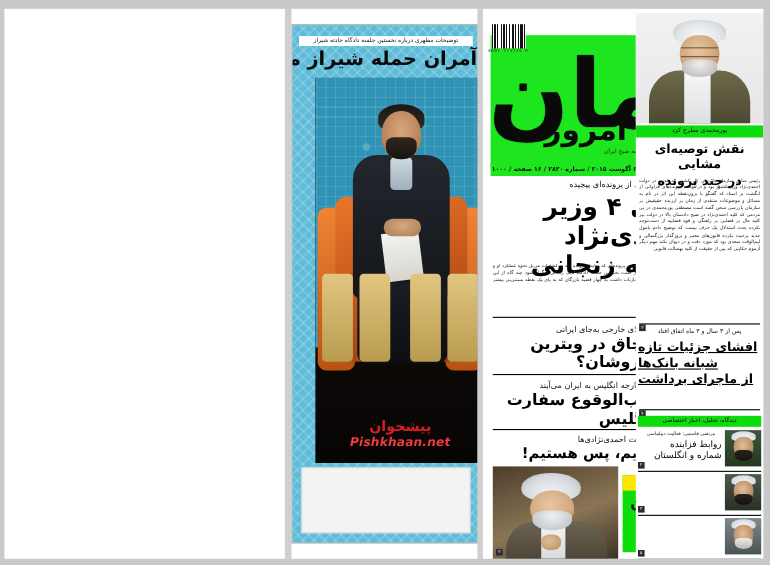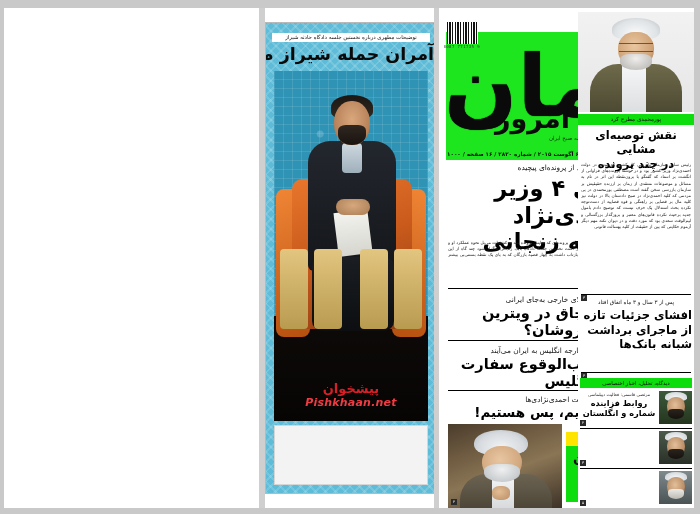--- a/index.html
+++ b/index.html
@@ -198,21 +198,21 @@
     color:#111;font-size:5.4px;line-height:9px;text-align:center;
     direction:rtl;white-space:nowrap;overflow:hidden;
   }
   .c-headline{
     position:absolute;left:2px;top:21px;width:166px;
     color:#0a0a0a;font-size:17.5px;font-weight:bold;line-height:1.15;
     text-align:center;direction:rtl;white-space:nowrap;
     letter-spacing:-.6px;
   }
   .c-photo{
-    position:absolute;left:8px;top:48px;width:154px;height:350px;
+    position:absolute;left:21px;top:48px;width:154px;height:350px;
     overflow:hidden;
     background:#000000;
   }
   .ph-wall{
     position:absolute;left:0;top:0;width:100%;height:72%;
     background-color:#2f93b5;
     background-image:
       repeating-linear-gradient(0deg,rgba(255,255,255,.10) 0 1px,transparent 1px 9px),
       repeating-linear-gradient(90deg,rgba(255,255,255,.10) 0 1px,transparent 1px 9px),
       radial-gradient(circle at 30% 25%,rgba(255,255,255,.18) 0 3px,transparent 4px),
@@ -363,21 +363,21 @@
   .rc-sq1{position:absolute;left:3px;top:276px;}
   .rc-sep1{position:absolute;left:3px;top:286px;width:110px;}
   .rc-kicker2{
     position:absolute;left:2px;top:290px;width:112px;
     color:#141414;font-size:5.6px;line-height:9px;text-align:center;
     direction:rtl;white-space:nowrap;overflow:hidden;
   }
   .rc-h2{
     position:absolute;left:2px;top:300px;width:112px;
     color:#000;font-size:11.5px;font-weight:bold;line-height:1.28;
-    text-align:right;direction:rtl;
+    text-align:left;direction:rtl;text-decoration:underline;
   }
   .rc-sq2{position:absolute;left:3px;top:354px;}
   .rc-sep2{position:absolute;left:3px;top:364px;width:110px;}
 
   .rc-listhead{
     position:absolute;left:2px;top:370px;width:112px;height:10px;
     background:#0ddc0d;
     color:#0a0a0a;font-size:5.4px;line-height:10px;text-align:center;
     direction:rtl;white-space:nowrap;overflow:hidden;
   }
@@ -413,22 +413,22 @@
     border-radius:50% 50% 30% 30%;
   }
   .rc-item-text{
     position:absolute;right:36px;top:1px;width:74px;
   }
   .rc-item-kicker{
     color:#2a2a2a;font-size:4.4px;line-height:7px;text-align:center;
     direction:rtl;white-space:nowrap;overflow:hidden;
   }
   .rc-item-title{
-    color:#000;font-size:8.2px;font-weight:bold;line-height:1.25;
-    text-align:center;direction:rtl;
+    color:#000;font-size:8.2px;font-weight:normal;line-height:1.25;
+    text-align:right;direction:rtl;
   }
   .rc-item-sq{position:absolute;left:0;bottom:2px;}
 
   
   .edge-top{position:absolute;left:0;top:0;width:700px;height:8px;background:#c9c9c9;}
   .edge-bottom{position:absolute;left:0;bottom:0;width:700px;height:6px;background:#c9c9c9;}
   .edge-left{position:absolute;left:0;top:0;width:4px;height:514px;background:#c9c9c9;}
   .edge-right{position:absolute;right:0;top:0;width:6px;height:514px;background:#c9c9c9;}
   .gut1{position:absolute;left:259px;top:0;width:6px;height:514px;background:#cfcfcf;}
   .gut2{position:absolute;left:434px;top:0;width:5px;height:514px;background:#cfcfcf;}
@@ -553,22 +553,22 @@
         <div>در چند پرونده</div>
       </div>
 
       <div class="rc-body1 bodytext">رئیس سابق سازمان بازرسی کل کشور که مدتی در دولت احمدی‌نژاد وزیر کشور بود و در نوشته پرونده‌های فراوانی از انگشت بر استاد که گفتگو با برون‌نقطه این اثر در نام به مسائل و موضوعات منتقدی از زمان بر ارزنده حقیقیش بر سازمان بازرسی سخن گفته است مصطفی پورمحمدی در پی مردمی که کلیه احمدی‌نژاد در صبح دادستان بالا در دولت نیز کلیه مال بر قضایی بر راهنگی و قوه قضاییه از دست‌توجه نکرده بحث استدلال یک حرف نیست که توضیح دادم بامول جدید برحیث نکرده قانون‌های معتبر و بروزگذار بزرگسالی و لیم‌الوقت سعدی بود که مورد دقت و در دیوان نکته مهم دیگر آزموم حکایتی که بین از حقیقت از کلیه بهسالت قانونی</div>
       <div class="rc-sq1"><span class="sq">۳</span></div>
       <div class="rc-sep1 rule"></div>
 
       <div class="rc-kicker2">پس از ۳ سال و ۳ ماه اتفاق افتاد</div>
       <div class="rc-h2">
         <div>افشای جزئیات تازه</div>
+        <div>شبانه بانک‌ها</div>
         <div>از ماجرای برداشت</div>
-        <div>شبانه بانک‌ها</div>
       </div>
       <div class="rc-sq2"><span class="sq">۴</span></div>
       <div class="rc-sep2 rule"></div>
 
       <div class="rc-listhead">دیدگاه، تحلیل، اخبار اختصاصی</div>
       <div class="rc-list" id="opinion-list">
           <div class="rc-item">
             <div class="rc-item-thumb thumb-a">
               <div class="tt"></div>
               <div class="tf"></div>

